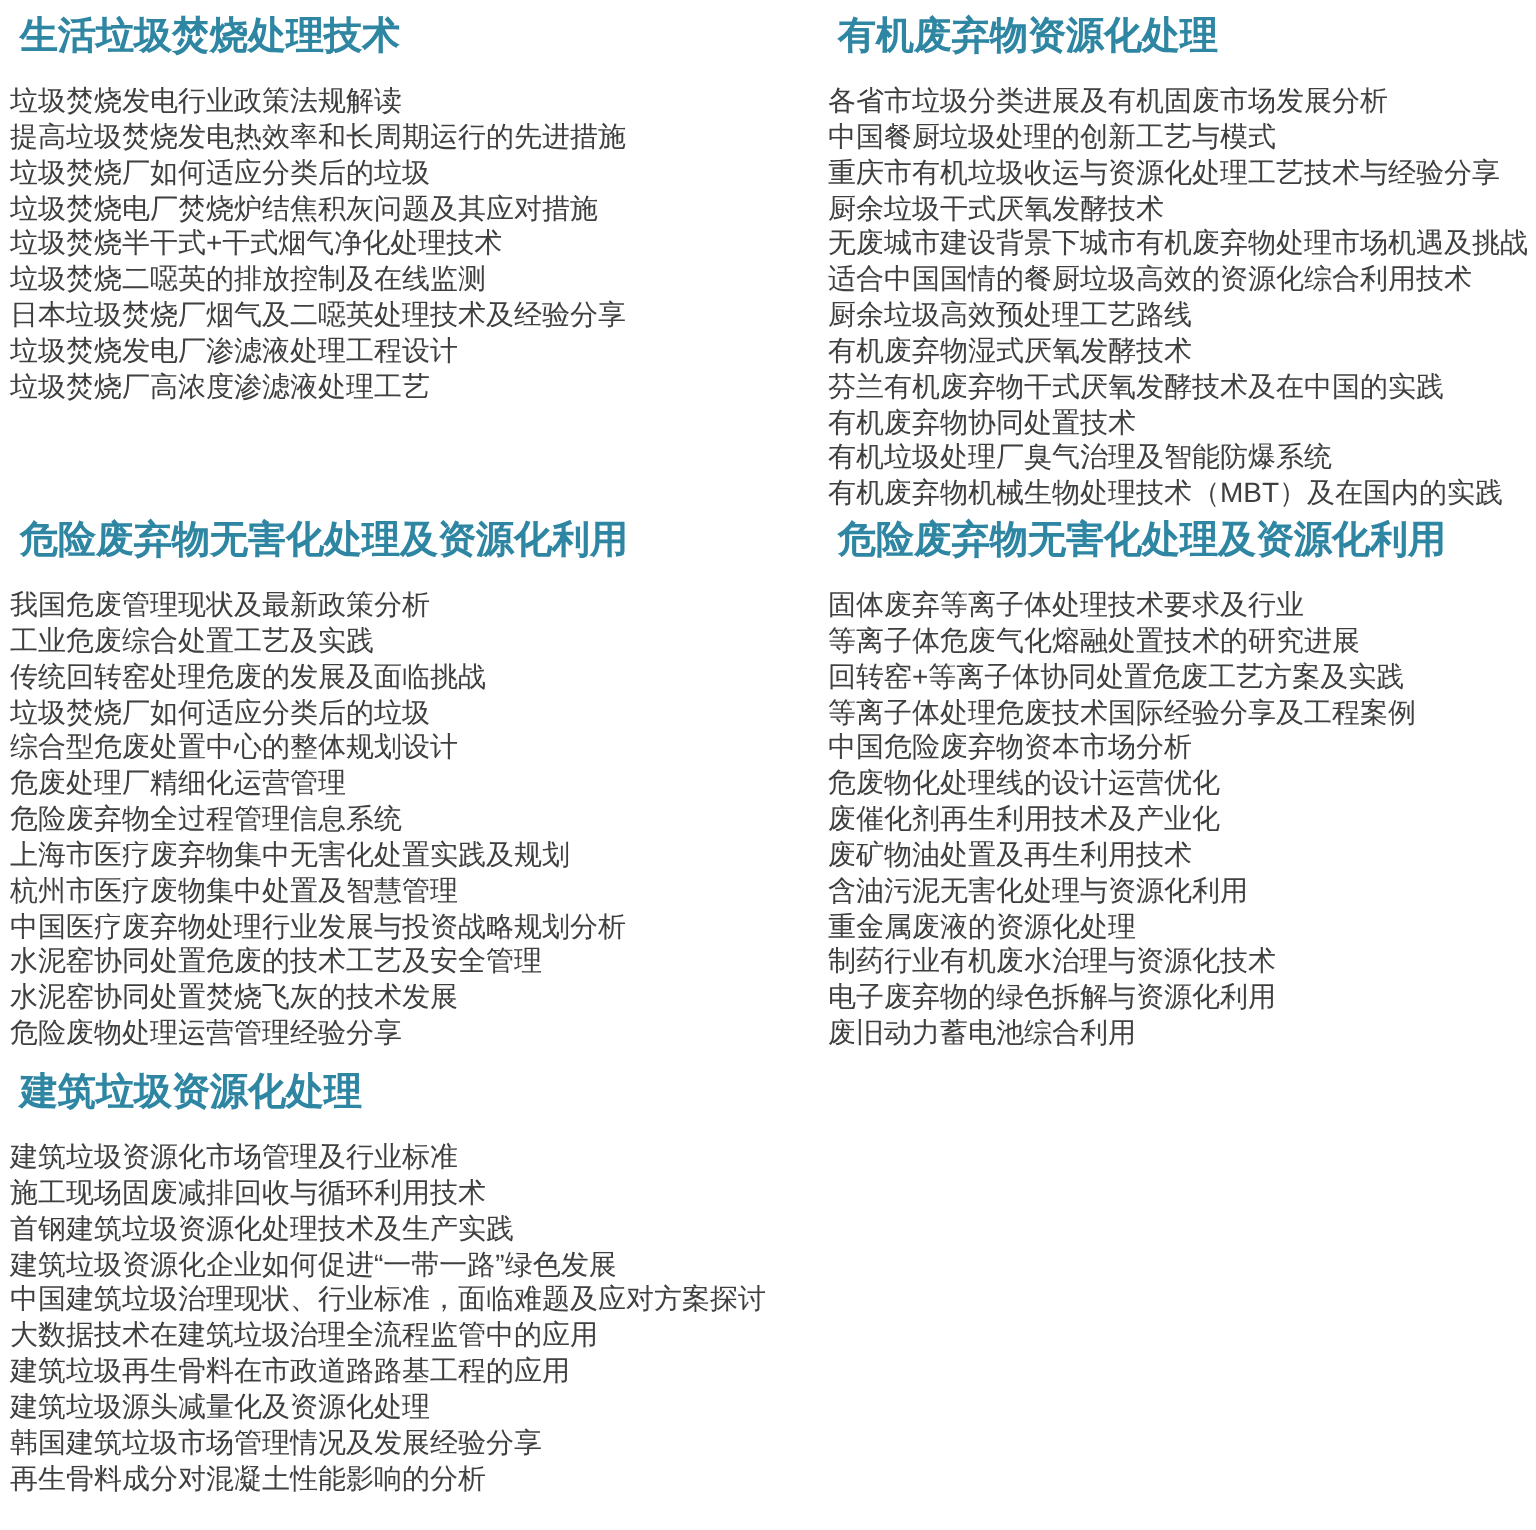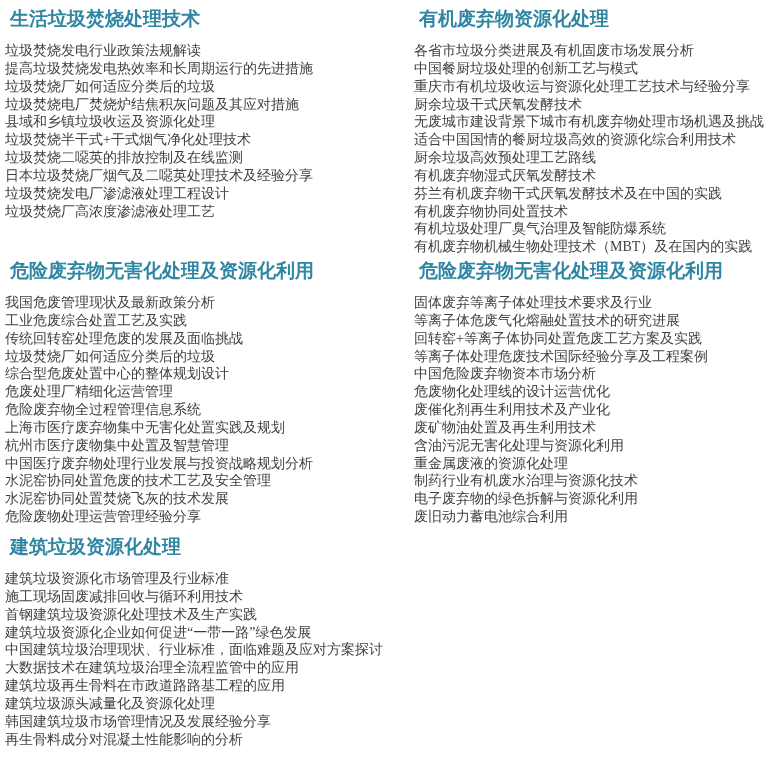--- a/index.html
+++ b/index.html
@@ -8,21 +8,21 @@
     --background: #FFFFFF;
   }
   * { margin: 0; padding: 0; box-sizing: border-box; }
   html, body { background: var(--background); }
   .page {
     position: relative;
     width: 768px;
     height: 765px;
     overflow: hidden;
     background: var(--background);
-    font-family: Liberation Serif, serif;
+    font-family: Liberation Sans, sans-serif;
   }
   .columns {
     display: grid;
     grid-template-columns: 409px auto;
     grid-template-rows: 252px 276px auto;
     padding: 8px 0 0 5px;
   }
   .c1 { grid-column: 1; }
   .c2 { grid-column: 2; }
   .r1 { grid-row: 1; }
@@ -50,21 +50,20 @@
 <div class="page">
   <div class="columns">
 
     <section class="sec r1 c1">
       <h2 class="sec-title">生活垃圾焚烧处理技术</h2>
       <div class="topics">
           <div class="topic">垃圾焚烧发电行业政策法规解读</div>
           <div class="topic">提高垃圾焚烧发电热效率和长周期运行的先进措施</div>
           <div class="topic">垃圾焚烧厂如何适应分类后的垃圾</div>
           <div class="topic">垃圾焚烧电厂焚烧炉结焦积灰问题及其应对措施</div>
-          <div class="topic">县域和乡镇垃圾收运及资源化处理</div>
           <div class="topic">垃圾焚烧半干式+干式烟气净化处理技术</div>
           <div class="topic">垃圾焚烧二噁英的排放控制及在线监测</div>
           <div class="topic">日本垃圾焚烧厂烟气及二噁英处理技术及经验分享</div>
           <div class="topic">垃圾焚烧发电厂渗滤液处理工程设计</div>
           <div class="topic">垃圾焚烧厂高浓度渗滤液处理工艺</div>
         </div>
     </section>
 
     <section class="sec r1 c2">
       <h2 class="sec-title">有机废弃物资源化处理</h2>

